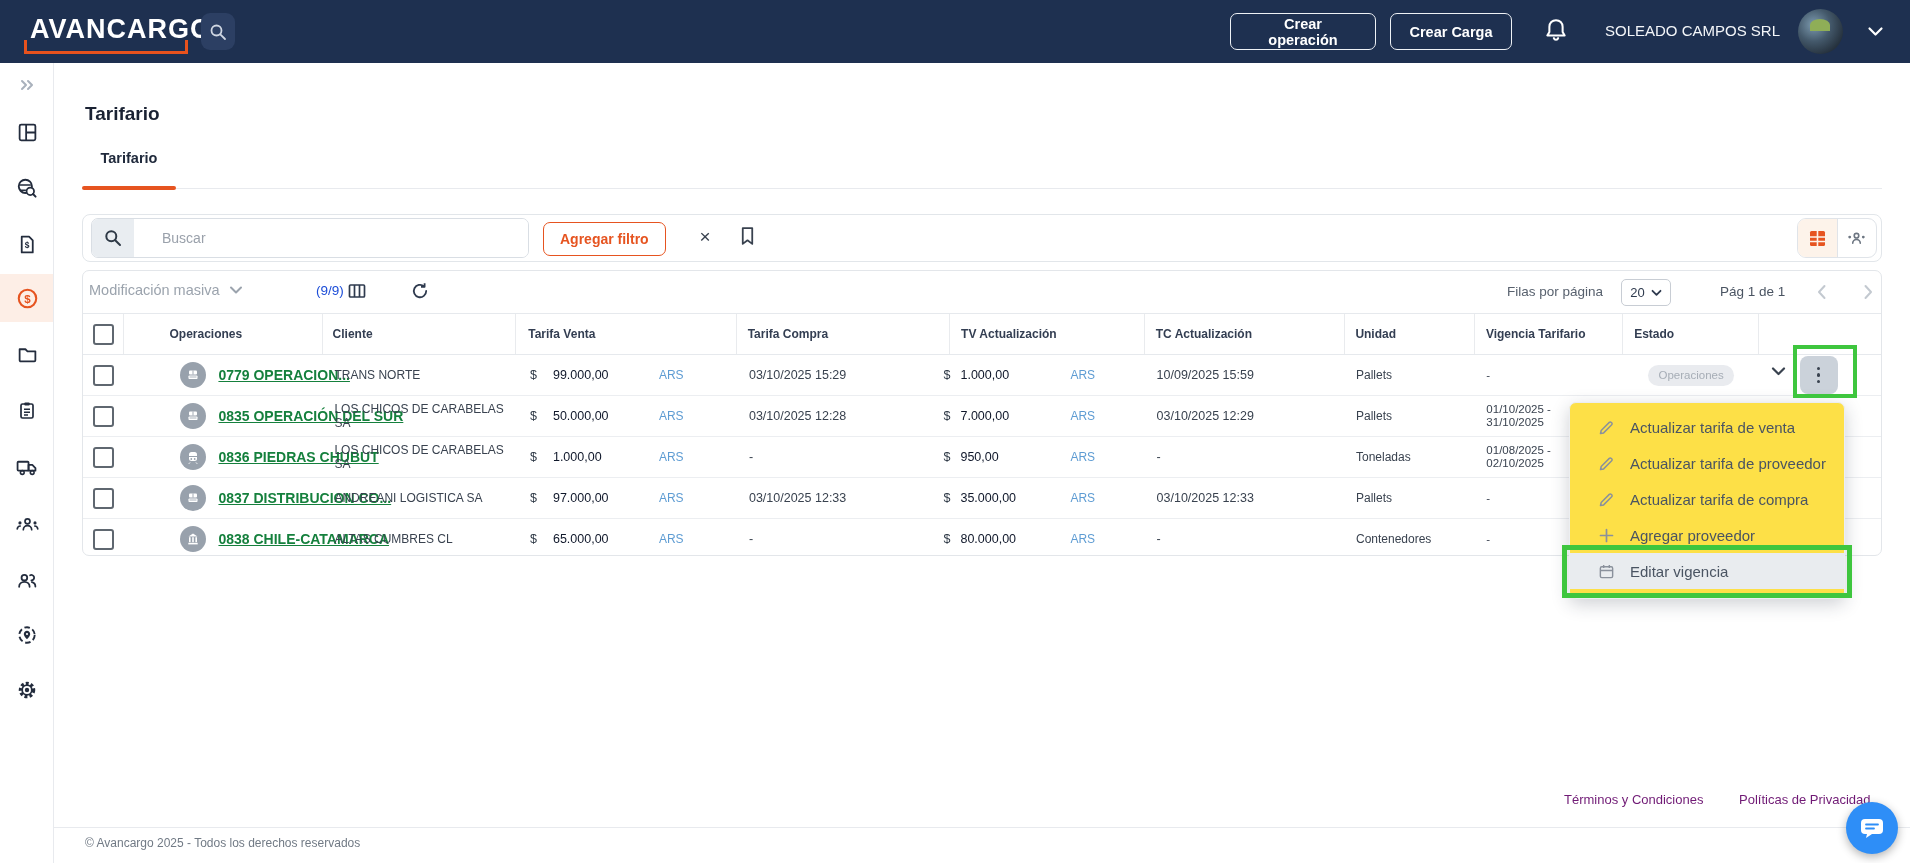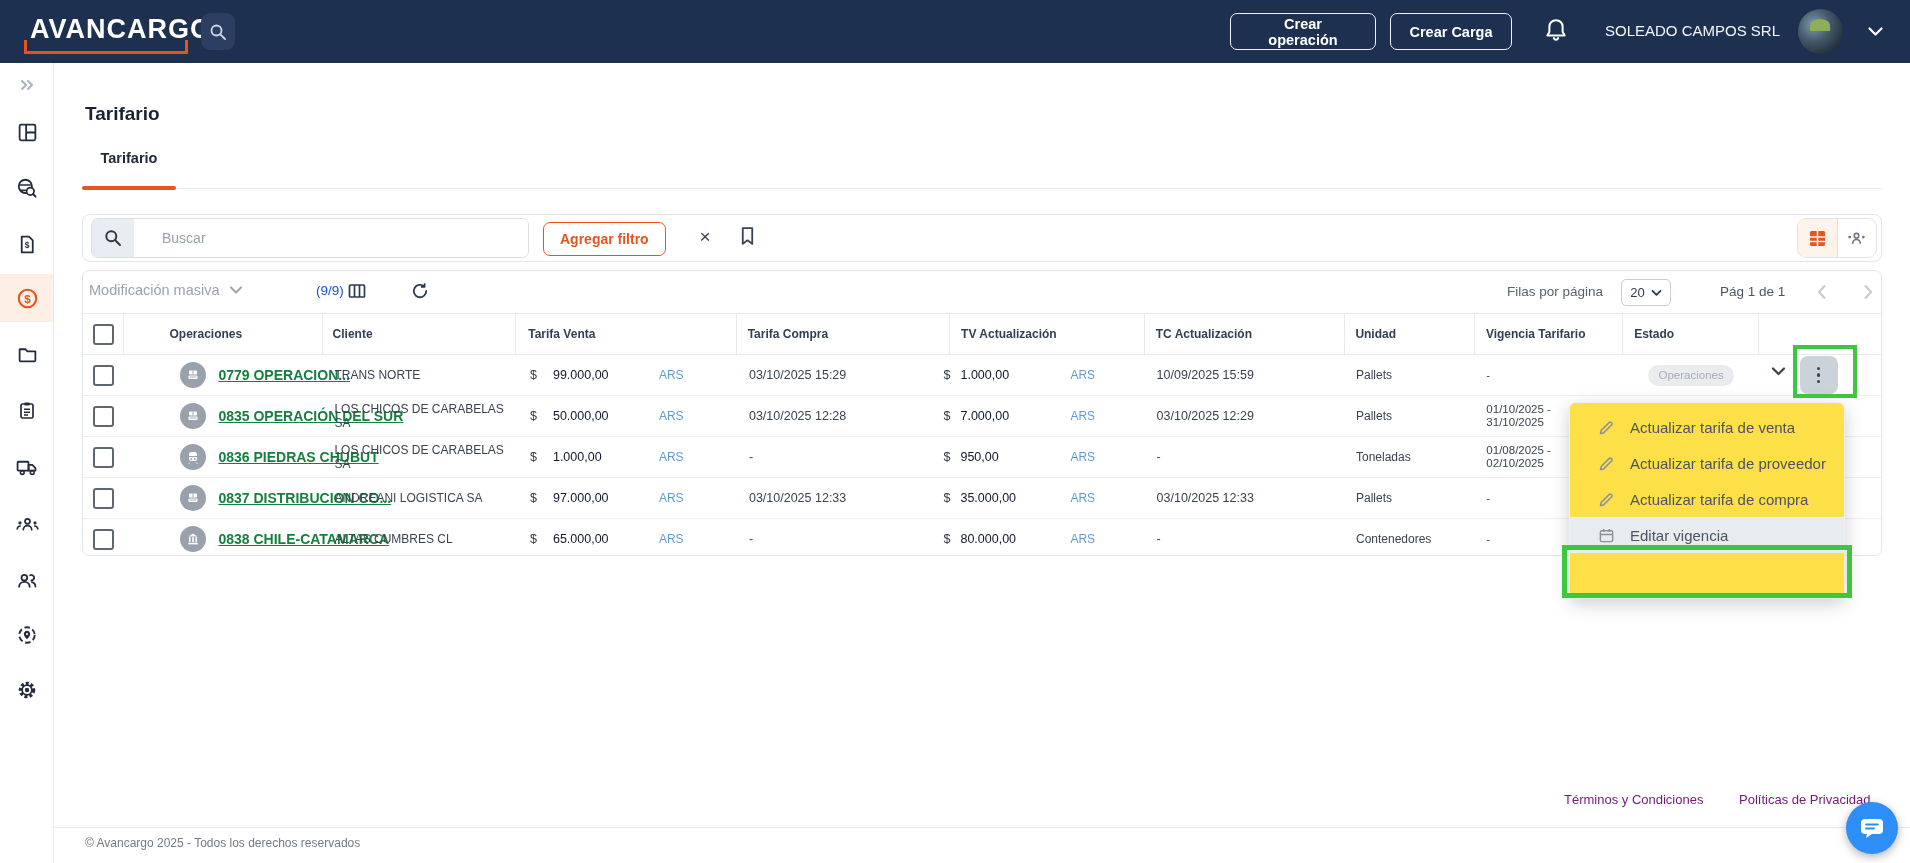--- a/index.html
+++ b/index.html
@@ -571,20 +571,26 @@
           <path d="m2.5 14.5.7-3L11.3 3.4a1.4 1.4 0 0 1 2 0l.4.4a1.4 1.4 0 0 1 0 2l-8.1 8.1-3.1.6z" fill="none" stroke="#8a919c" stroke-width="1.5" stroke-linejoin="round"></path>
         </svg>
       <span>Actualizar tarifa de proveedor</span>
     </div>
     <div class="menu-item">
       <svg width="17" height="17" viewBox="0 0 17 17">
           <path d="m2.5 14.5.7-3L11.3 3.4a1.4 1.4 0 0 1 2 0l.4.4a1.4 1.4 0 0 1 0 2l-8.1 8.1-3.1.6z" fill="none" stroke="#8a919c" stroke-width="1.5" stroke-linejoin="round"></path>
         </svg>
       <span>Actualizar tarifa de compra</span>
     </div>
+    <div class="menu-item">
+      <svg width="17" height="17" viewBox="0 0 17 17">
+          <path d="M8.5 2.5v12M2.5 8.5h12" stroke="#8a919c" stroke-width="1.7" stroke-linecap="round"></path>
+        </svg>
+      <span>Agregar proveedor</span>
+    </div>
     <div class="menu-item hovered">
       <svg width="17" height="17" viewBox="0 0 18 18">
           <rect x="2.5" y="4" width="13" height="11.5" rx="1.5" fill="none" stroke="#8a919c" stroke-width="1.5"></rect>
           <path d="M2.5 8h13M6 2.2v3.2M12 2.2v3.2" stroke="#8a919c" stroke-width="1.5"></path>
         </svg>
       <span>Editar vigencia</span>
     </div>
   </div>
 
   <div class="ann ann-kebab"></div>

